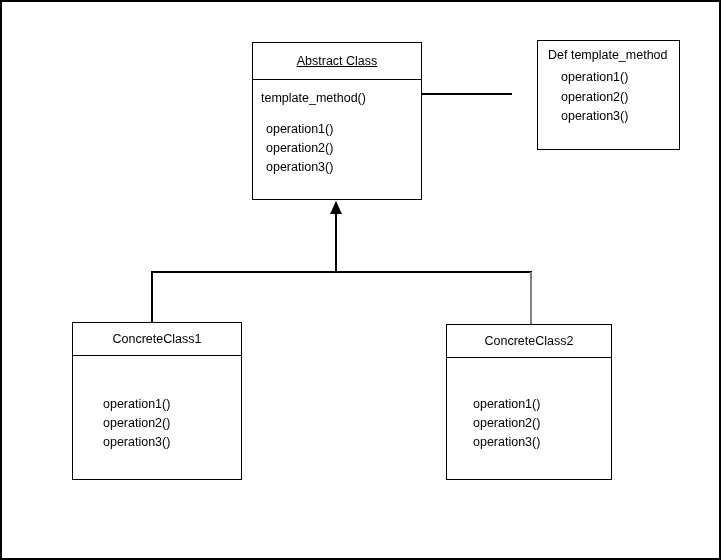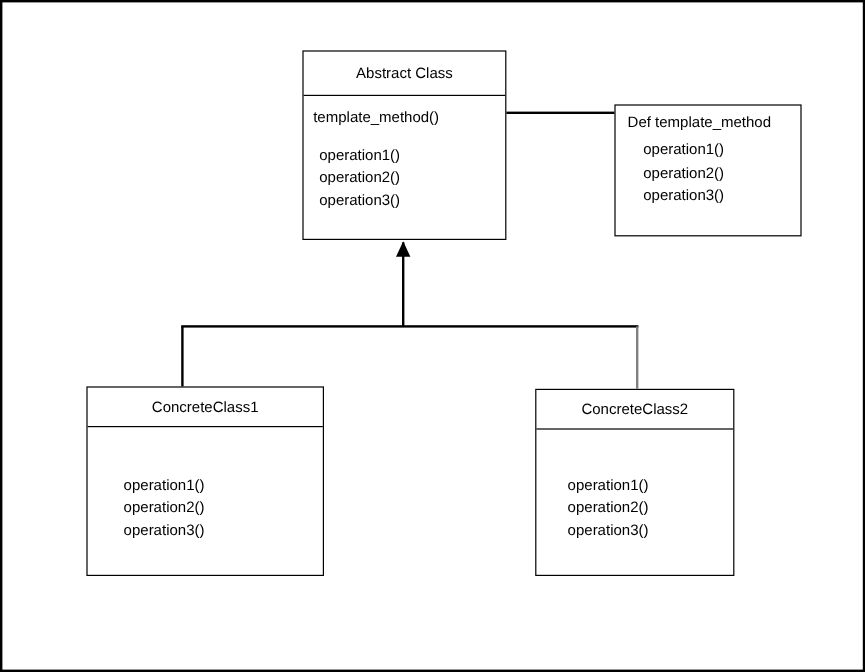--- a/index.html
+++ b/index.html
@@ -32,34 +32,34 @@
     align-items: center;
     justify-content: center;
     text-align: center;
     white-space: nowrap;
   }
   .uml-body { box-sizing: border-box; }
   .line { position: absolute; background: #000000; }
 
   
   .box-abstract { left: 250px; top: 40px; width: 170px; height: 158px; }
-  .box-abstract .uml-title { height: 37px; }
+  .box-abstract .uml-title { height: 37px; text-decoration: underline; }
   .box-abstract .uml-body { padding: 10px 8px 0 8px; }
   .box-abstract .method-template { line-height: 16px; }
   .box-abstract .ops { margin-top: 14px; padding-left: 5px; line-height: 19px; }
 
   
-  .box-note { left: 510px; top: 38px; width: 156px; height: 110px; margin-top: 47px; }
+  .box-note { left: 535px; top: 38px; width: 143px; height: 110px; }
   .box-note .uml-body { padding: 6px 8px 0 10px; }
   .box-note .note-header { line-height: 16px; }
   .box-note .ops { margin-top: 5px; padding-left: 13px; line-height: 19.5px; }
   .box-note .note-footer { margin-top: 5px; line-height: 15px; }
 
   
-  .box-concrete1 { left: 70px; top: 320px; width: 198px; height: 158px; }
+  .box-concrete1 { left: 70px; top: 320px; width: 170px; height: 158px; }
   .box-concrete2 { left: 444px; top: 322px; width: 166px; height: 156px; }
   .box-concrete1 .uml-title, .box-concrete2 .uml-title { height: 33px; }
   .box-concrete1 .ops { padding: 39px 0 0 30px; line-height: 19px; }
   .box-concrete2 .ops { padding: 37px 0 0 26px; line-height: 19px; }
 
   
   .conn-note-h       { left: 420px; top: 91px;  width: 90px;  height: 2px; }
   .conn-inherit-v    { left: 333px; top: 200px; width: 2px;   height: 70px; }
   .conn-main-h       { left: 149px; top: 269px; width: 381px; height: 2px; }
   .conn-left-v       { left: 149px; top: 270px; width: 2px;   height: 50px; }

